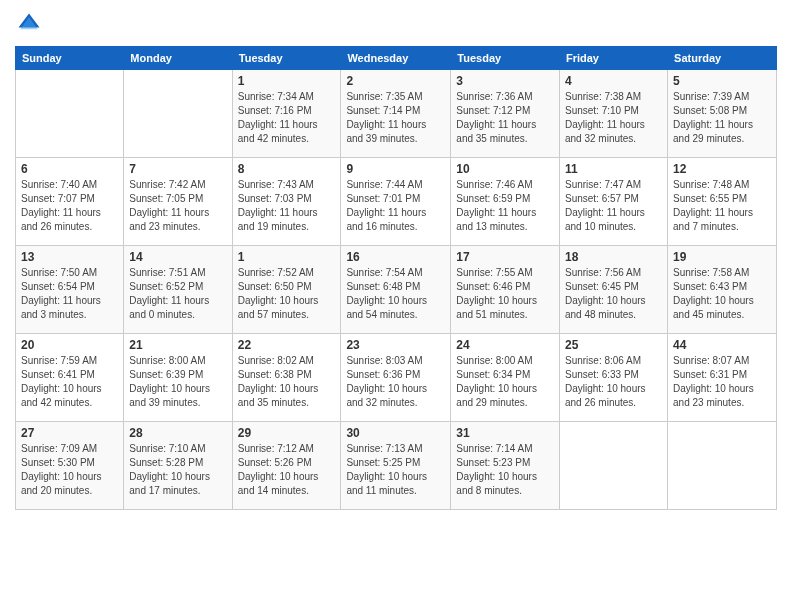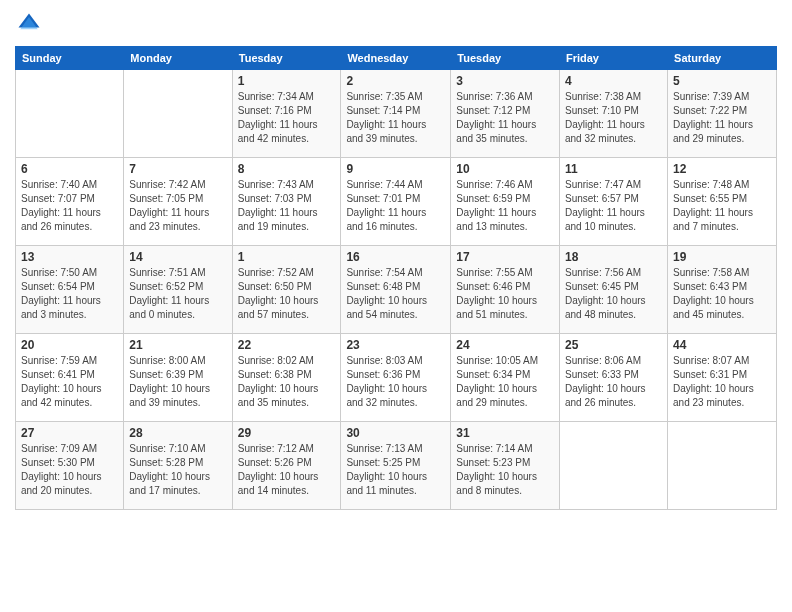--- a/index.html
+++ b/index.html
@@ -147,21 +147,21 @@
           </td>
           <td>
             <div class="day-number">4</div>
             <div class="day-info">Sunrise: 7:38 AM
 Sunset: 7:10 PM
 Daylight: 11 hours and 32 minutes.</div>
           </td>
           <td>
             <div class="day-number">5</div>
             <div class="day-info">Sunrise: 7:39 AM
-Sunset: 7:22 PM
+Sunset: 5:08 PM
 Daylight: 11 hours and 29 minutes.</div>
           </td>
         </tr>
         <tr>
           <td>
             <div class="day-number">6</div>
             <div class="day-info">Sunrise: 7:40 AM
 Sunset: 7:07 PM
 Daylight: 11 hours and 26 minutes.</div>
           </td>
@@ -266,21 +266,21 @@
 Daylight: 10 hours and 35 minutes.</div>
           </td>
           <td>
             <div class="day-number">23</div>
             <div class="day-info">Sunrise: 8:03 AM
 Sunset: 6:36 PM
 Daylight: 10 hours and 32 minutes.</div>
           </td>
           <td>
             <div class="day-number">24</div>
-            <div class="day-info">Sunrise: 10:05 AM
+            <div class="day-info">Sunrise: 8:00 AM
 Sunset: 6:34 PM
 Daylight: 10 hours and 29 minutes.</div>
           </td>
           <td>
             <div class="day-number">25</div>
             <div class="day-info">Sunrise: 8:06 AM
 Sunset: 6:33 PM
 Daylight: 10 hours and 26 minutes.</div>
           </td>
           <td>

